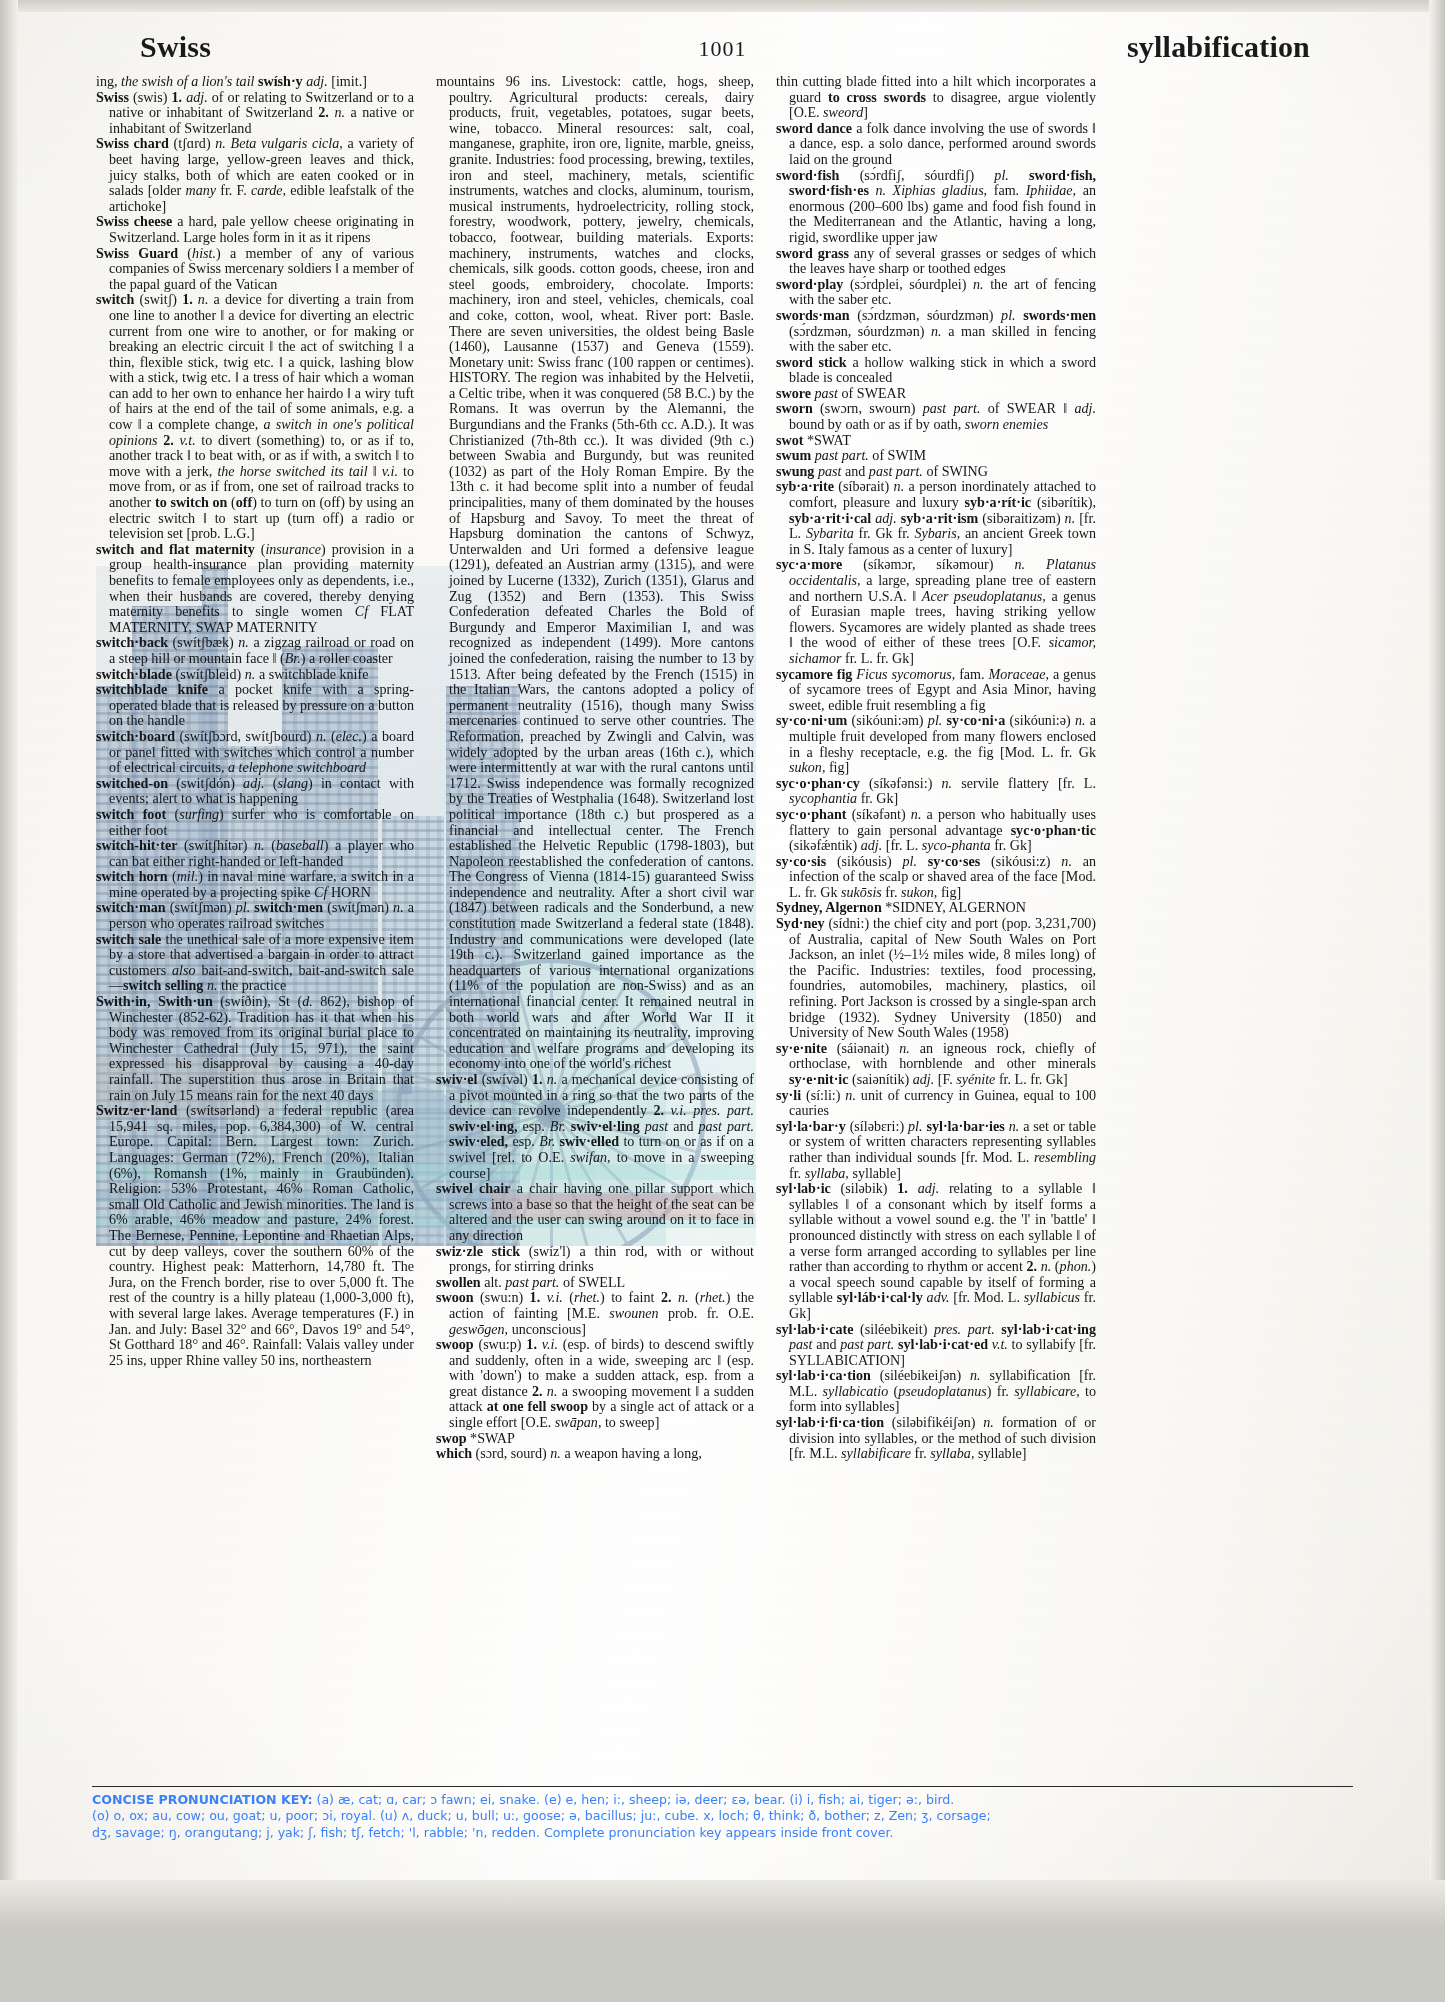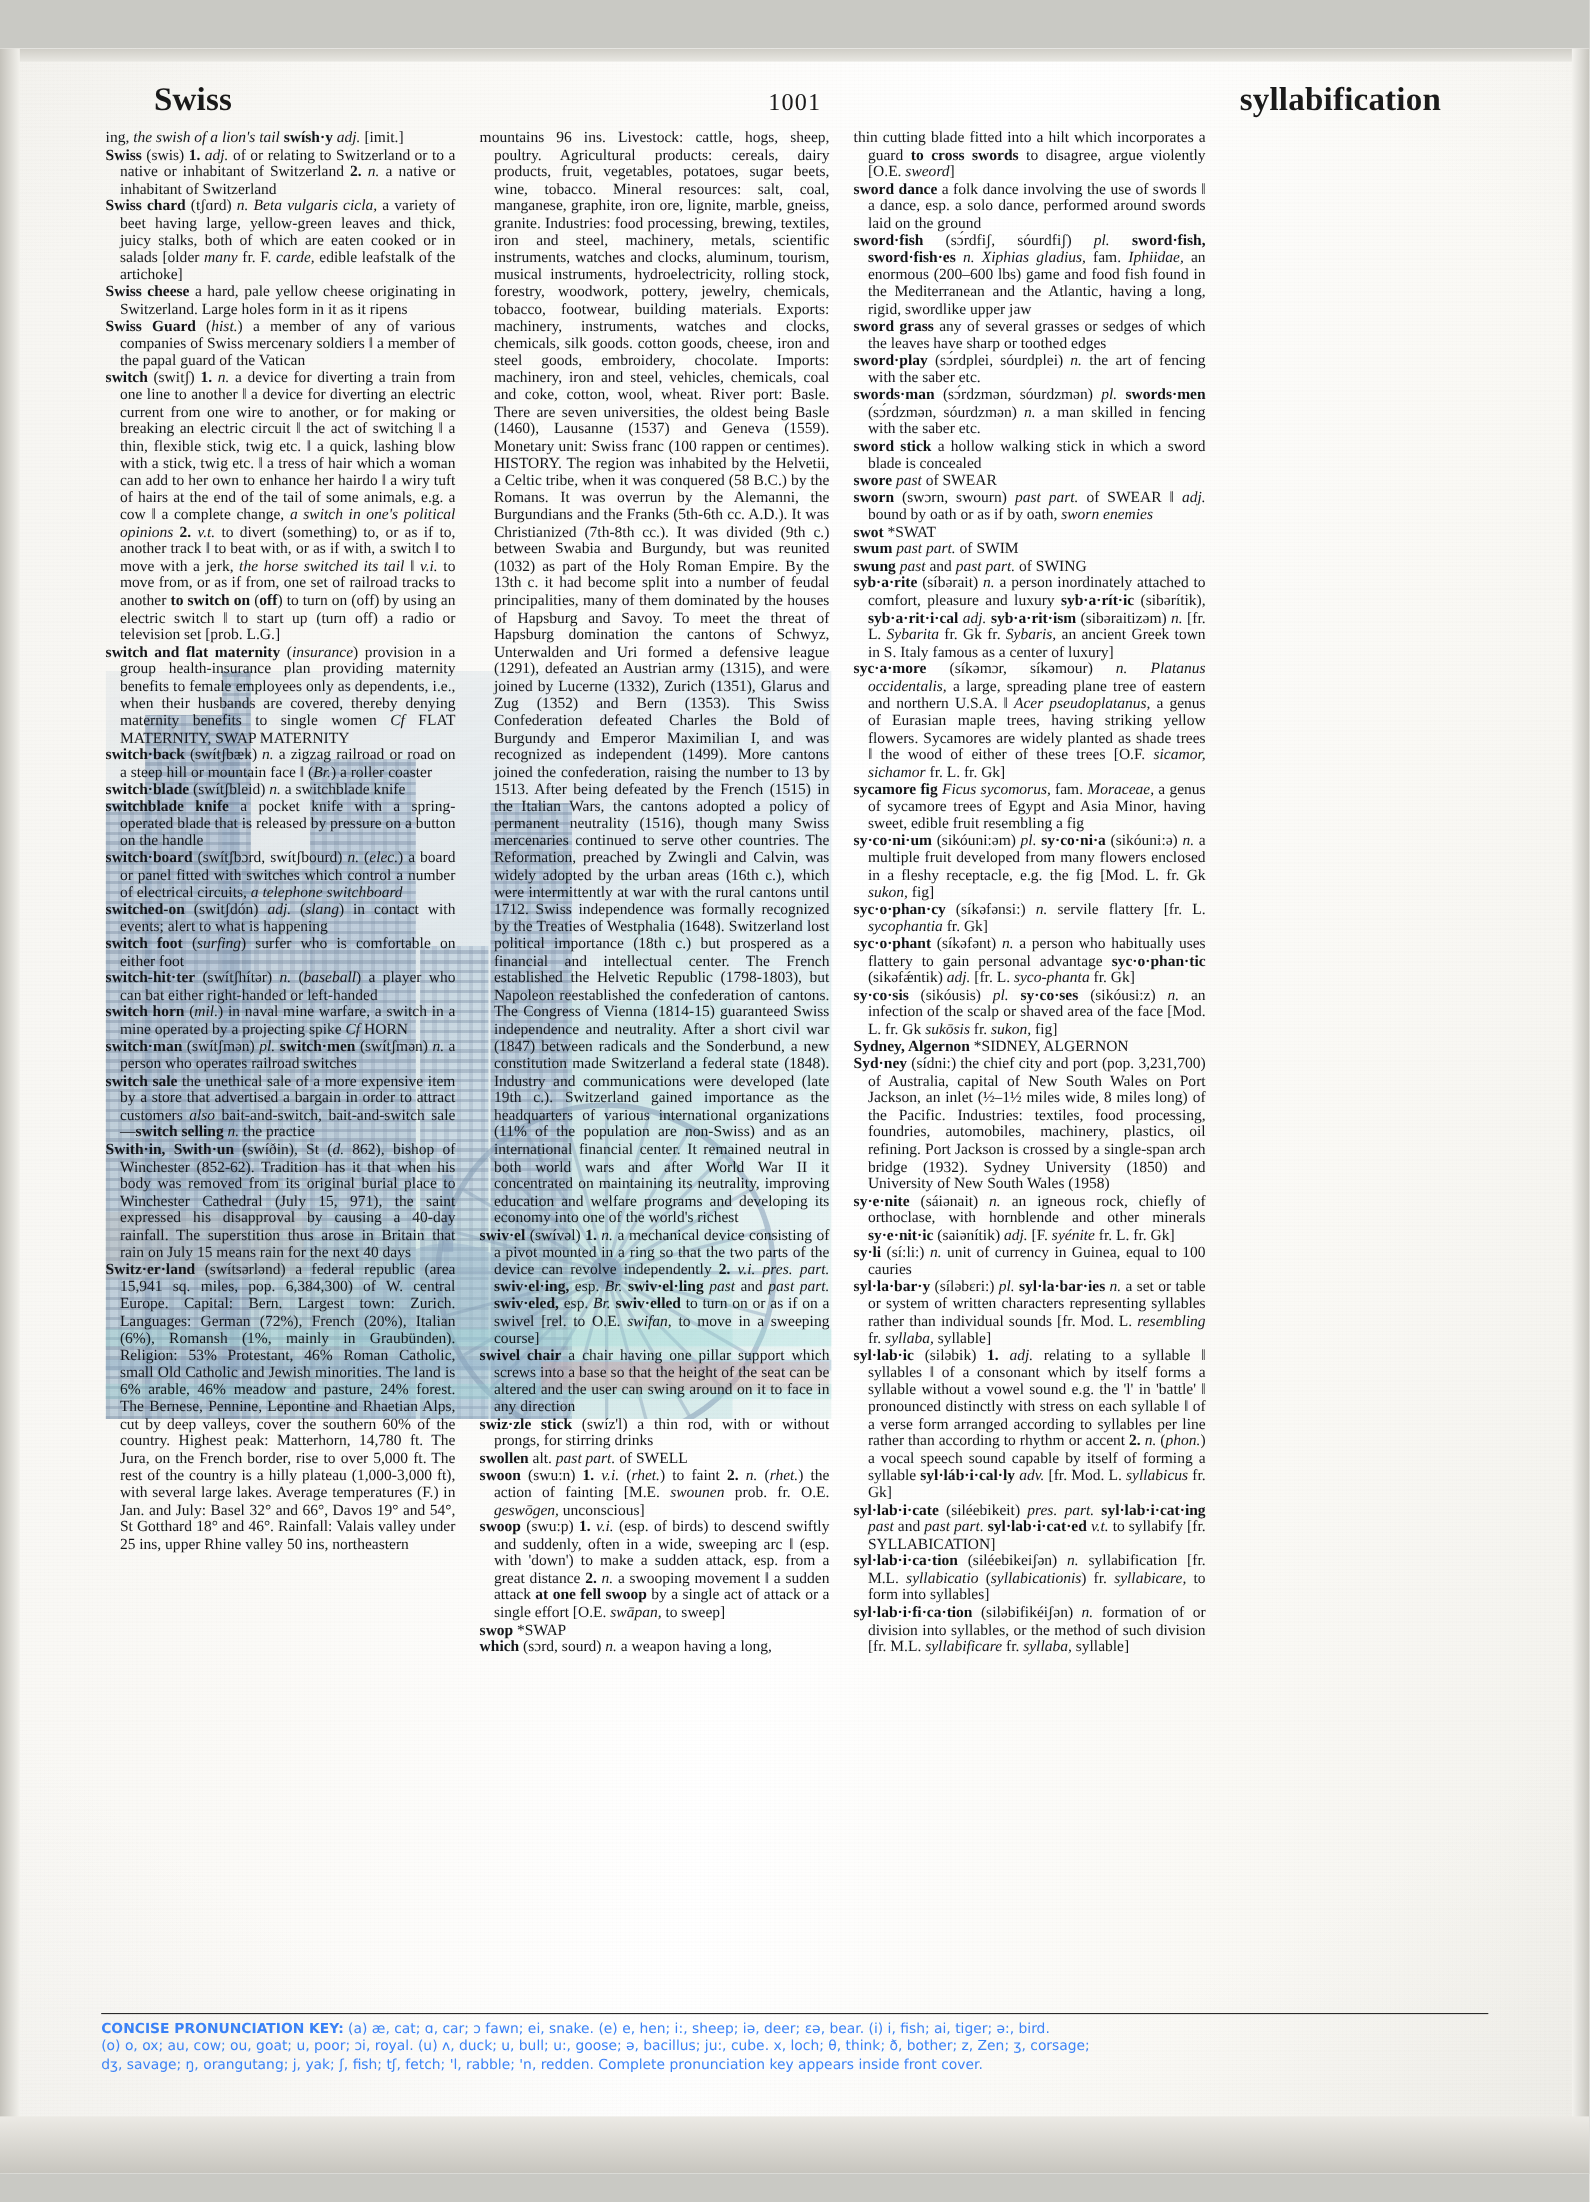--- a/index.html
+++ b/index.html
@@ -9,21 +9,20 @@
   }
   body {
     font-family: "Liberation Serif", "DejaVu Serif", serif;
   }
   #page {
     position: relative;
     width: 1445px;
     height: 1932px;
     background: #ffffff;
     overflow: hidden;
-    margin-top: 44px;
   }
   
   #paper {
     position: absolute;
     inset: 0;
     background:
       radial-gradient(ellipse 120% 90% at 50% 45%, rgba(255,255,255,0) 55%, rgba(214,212,206,0.55) 100%),
       linear-gradient(100deg, #f6f5f1 0%, #fbfaf7 28%, #ffffff 52%, #faf9f5 78%, #f2f1ec 100%);
   }
   #paper-grain {
@@ -319,21 +318,21 @@
           <p class="entry"><b>syc·o·phan·cy</b> (síkəfənsi:) <i>n.</i> servile flattery [fr. L. <i>sycophantia</i> fr. Gk]</p>
           <p class="entry"><b>syc·o·phant</b> (síkəfənt) <i>n.</i> a person who habitually uses flattery to gain personal advantage <b>syc·o·phan·tic</b> (sikəfǽntik) <i>adj.</i> [fr. L. <i>syco-phanta</i> fr. Gk]</p>
           <p class="entry"><b>sy·co·sis</b> (sikóusis) <i>pl.</i> <b>sy·co·ses</b> (sikóusi:z) <i>n.</i> an infection of the scalp or shaved area of the face [Mod. L. fr. Gk <i>sukōsis</i> fr. <i>sukon,</i> fig]</p>
           <p class="entry"><b>Sydney, Algernon</b> *SIDNEY, ALGERNON</p>
           <p class="entry"><b>Syd·ney</b> (sídni:) the chief city and port (pop. 3,231,700) of Australia, capital of New South Wales on Port Jackson, an inlet (½–1½ miles wide, 8 miles long) of the Pacific. Industries: textiles, food processing, foundries, automobiles, machinery, plastics, oil refining. Port Jackson is crossed by a single-span arch bridge (1932). Sydney University (1850) and University of New South Wales (1958)</p>
           <p class="entry"><b>sy·e·nite</b> (sáiənait) <i>n.</i> an igneous rock, chiefly of orthoclase, with hornblende and other minerals <b>sy·e·nit·ic</b> (saiənítik) <i>adj.</i> [F. <i>syénite</i> fr. L. fr. Gk]</p>
           <p class="entry"><b>sy·li</b> (sí:li:) <i>n.</i> unit of currency in Guinea, equal to 100 cauries</p>
           <p class="entry"><b>syl·la·bar·y</b> (síləbɛri:) <i>pl.</i> <b>syl·la·bar·ies</b> <i>n.</i> a set or table or system of written characters representing syllables rather than individual sounds [fr. Mod. L. <i>resembling</i> fr. <i>syllaba,</i> syllable]</p>
           <p class="entry"><b>syl·lab·ic</b> (siləbik) <b>1.</b> <i>adj.</i> relating to a syllable ‖ syllables ‖ of a consonant which by itself forms a syllable without a vowel sound e.g. the 'l' in 'battle' ‖ pronounced distinctly with stress on each syllable ‖ of a verse form arranged according to syllables per line rather than according to rhythm or accent <b>2.</b> <i>n.</i> (<i>phon.</i>) a vocal speech sound capable by itself of forming a syllable <b>syl·láb·i·cal·ly</b> <i>adv.</i> [fr. Mod. L. <i>syllabicus</i> fr. Gk]</p>
           <p class="entry"><b>syl·lab·i·cate</b> (siléebikeit) <i>pres. part.</i> <b>syl·lab·i·cat·ing</b> <i>past</i> and <i>past part.</i> <b>syl·lab·i·cat·ed</b> <i>v.t.</i> to syllabify [fr. SYLLABICATION]</p>
-          <p class="entry"><b>syl·lab·i·ca·tion</b> (siléebikeiʃən) <i>n.</i> syllabification [fr. M.L. <i>syllabicatio</i> (<i>syllabicationis</i>) fr. <i>syllabicare,</i> to form into syllables]</p>
+          <p class="entry"><b>syl·lab·i·ca·tion</b> (siléebikeiʃən) <i>n.</i> syllabification [fr. M.L. <i>syllabicatio</i> (<i>pseudoplatanus</i>) fr. <i>syllabicare,</i> to form into syllables]</p>
           <p class="entry"><b>syl·lab·i·fi·ca·tion</b> (siləbifikéiʃən) <i>n.</i> formation of or division into syllables, or the method of such division [fr. M.L. <i>syllabificare</i> fr. <i>syllaba,</i> syllable]</p>
         </div>
     </div>
 
     <div id="key-rule"></div>
     <div id="pron-key">
       <div class="ipa"><span class="b">CONCISE PRONUNCIATION KEY:</span>
         <span>(a) æ, cat; ɑ, car; ɔ fawn; ei, snake.   (e) e, hen; i:, sheep; iə, deer; ɛə, bear.   (i) i, fish; ai, tiger; ə:, bird.</span></div>
       <div class="ipa">(o) o, ox; au, cow; ou, goat; u, poor; ɔi, royal.   (u) ʌ, duck; u, bull; u:, goose; ə, bacillus; ju:, cube.   x, loch; θ, think; ð, bother; z, Zen; ʒ, corsage;</div>
       <div class="ipa">dʒ, savage; ŋ, orangutang; j, yak; ʃ, fish; tʃ, fetch; 'l, rabble; 'n, redden.   Complete pronunciation key appears inside front cover.</div>

